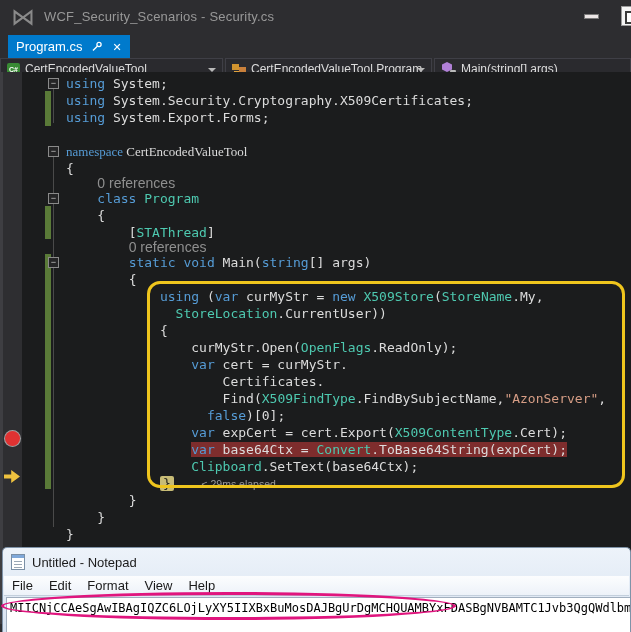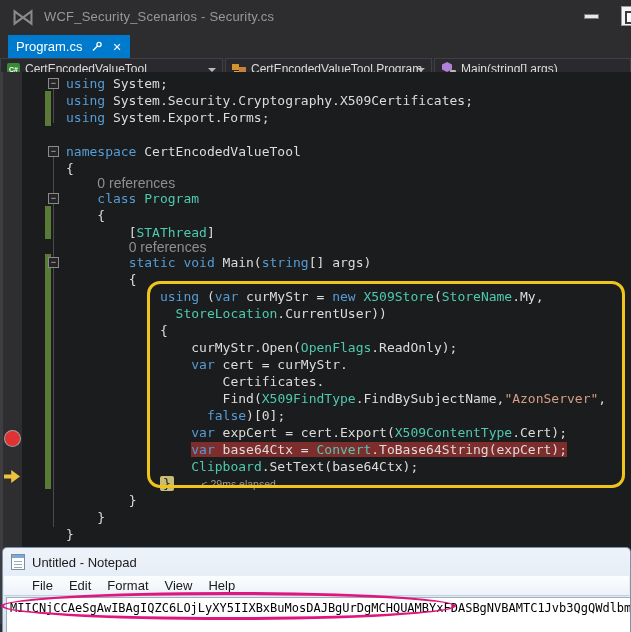--- a/index.html
+++ b/index.html
@@ -61,21 +61,21 @@
   .red-hl { background:#7E2D2D; }
   .perftip { font-family:"Liberation Sans",sans-serif; font-size:10.5px; color:#9b9b9b; margin-left:28px; }
 
   
   .notepad { position:absolute; left:2px; top:547px; width:629px; height:85px; background:linear-gradient(#EDF3FA,#D7E2F0); border:1px solid #7F93A8; border-bottom:none; border-radius:5px 5px 0 0; z-index:5; overflow:hidden; }
   .np-titlerow { position:absolute; left:8px; top:5px; height:18px; display:flex; align-items:center; gap:7px; }
   .np-icon { position:relative; width:14px; height:16px; background:#fff; border:1px solid #7A8FA5; }
   .np-icon::before { content:""; position:absolute; left:0; top:0; width:100%; height:3px; background:#7FA8D9; }
   .np-icon::after { content:""; position:absolute; left:2px; top:6px; width:8px; height:1px; background:#9aa7b5; box-shadow:0 3px 0 #9aa7b5, 0 6px 0 #9aa7b5; }
   .np-title { font-size:13px; color:#1a1a1a; }
-  .np-menubar { position:absolute; left:1px; right:1px; top:28px; height:20px; background:linear-gradient(#FCFDFE,#EDF2F9); border-bottom:1px solid #C3CfDC; display:flex; align-items:center; padding-left:20px; }
+  .np-menubar { position:absolute; left:1px; right:1px; top:28px; height:20px; background:linear-gradient(#FCFDFE,#EDF2F9); border-bottom:1px solid #C3CfDC; display:flex; align-items:center; }
   .np-menu-item { font-size:13px; color:#1a1a1a; padding:0 8px; }
   .np-text { position:absolute; left:3px; right:0; top:49px; bottom:0; background:#fff; border-top:1px solid #A0AEBE; border-left:1px solid #A0AEBE; font-family:"DejaVu Sans Mono","Liberation Mono",monospace; font-size:12px; color:#000; padding:3px 0 0 3px; white-space:pre; overflow:hidden; }
 
   .pink-ellipse { position:absolute; left:1px; top:592px; width:455px; height:28px; border:3px solid #E0157E; border-radius:50%; z-index:6; pointer-events:none; }
 </style>
 </head>
 <body>
 
 <div id="stage">
 
@@ -134,21 +134,21 @@
 
     <div class="breakpoint"></div>
     <div class="exec-arrow"></div>
     <div class="snippet-box"></div>
 
     <div class="code-wrap">
         <div class="code-line" style="padding-left: 0px;"><span class="c-kw">using</span><span class="c-pl"> System;</span></div>
         <div class="code-line" style="padding-left: 0px;"><span class="c-kw">using</span><span class="c-pl"> System.Security.Cryptography.X509Certificates;</span></div>
         <div class="code-line" style="padding-left: 0px;"><span class="c-kw">using</span><span class="c-pl"> System.Export.Forms;</span></div>
         <div class="code-line" style="padding-left: 0px;"></div>
-        <div class="code-line" style="padding-left: 0px;"><span class="c-kw">namespace</span><span class="c-pl"> CertEncodedValueTool</span></div>
+        <div class="code-line" style="padding-left: 0px; font-family: Liberation Serif, serif;"><span class="c-kw">namespace</span><span class="c-pl"> CertEncodedValueTool</span></div>
         <div class="code-line" style="padding-left: 0px;"><span class="c-pl">{</span></div>
         <div class="codelens" style="padding-left: 31.32px;">0 references</div>
         <div class="code-line" style="padding-left: 31.32px;"><span class="c-kw">class</span><span class="c-pl"> </span><span class="c-ty">Program</span></div>
         <div class="code-line" style="padding-left: 31.32px;"><span class="c-pl">{</span></div>
         <div class="code-line" style="padding-left: 62.64px;"><span class="c-pl">[</span><span class="c-ty">STAThread</span><span class="c-pl">]</span></div>
         <div class="codelens" style="padding-left: 62.64px;">0 references</div>
         <div class="code-line" style="padding-left: 62.64px;"><span class="c-kw">static</span><span class="c-pl"> </span><span class="c-kw">void</span><span class="c-pl"> Main(</span><span class="c-kw">string</span><span class="c-pl">[] args)</span></div>
         <div class="code-line" style="padding-left: 62.64px;"><span class="c-pl">{</span></div>
         <div class="code-line" style="padding-left: 93.96px;"><span class="c-kw">using</span><span class="c-pl"> (</span><span class="c-kw">var</span><span class="c-pl"> curMyStr = </span><span class="c-kw">new</span><span class="c-pl"> </span><span class="c-ty">X509Store</span><span class="c-pl">(</span><span class="c-ty">StoreName</span><span class="c-pl">.My,</span></div>
         <div class="code-line" style="padding-left: 109.62px;"><span class="c-ty">StoreLocation</span><span class="c-pl">.CurrentUser))</span></div>

